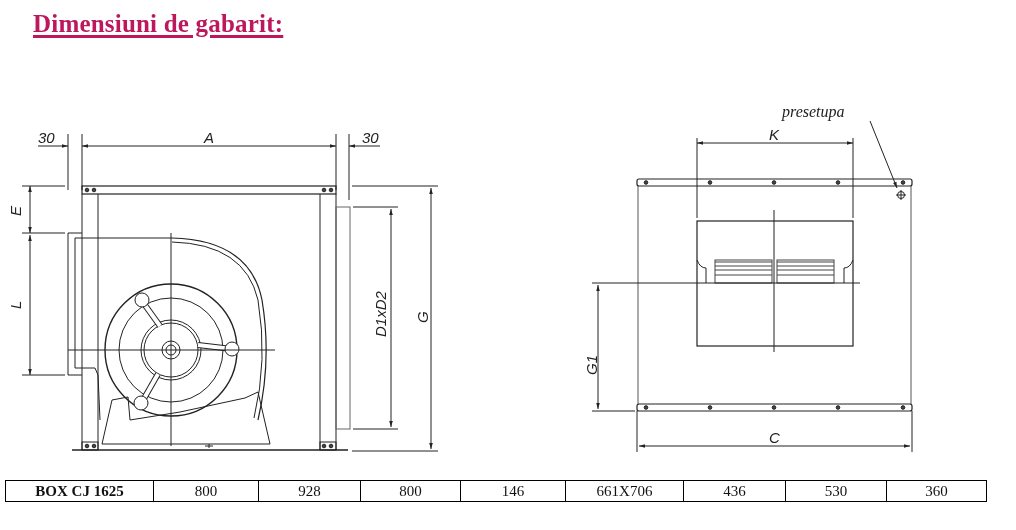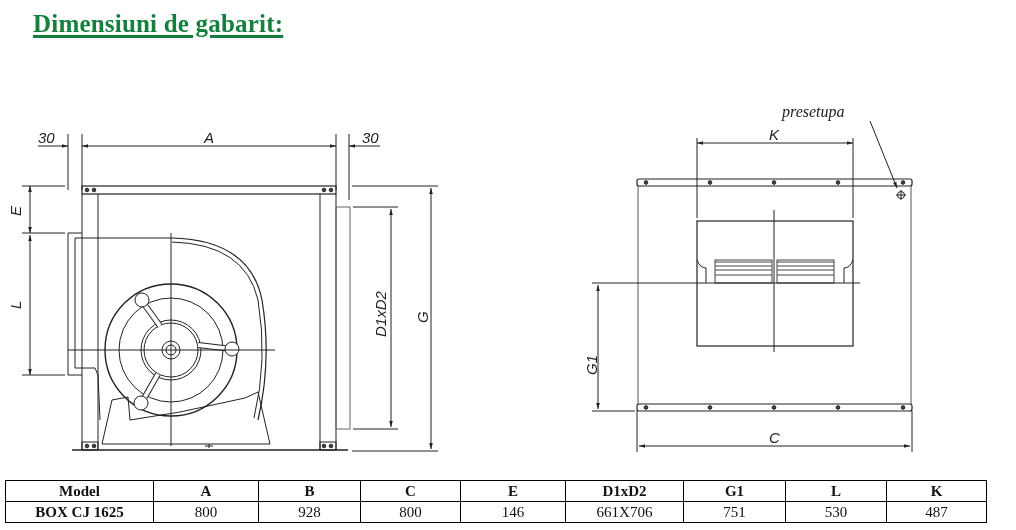--- a/index.html
+++ b/index.html
@@ -1,17 +1,17 @@
 <!DOCTYPE html>
 <html><head>
 <meta charset="utf-8">
 <style>
   html, body { margin:0; padding:0; background:#ffffff; }
   body { width:1016px; height:530px; position:relative; overflow:hidden; font-family:"Liberation Serif", "DejaVu Serif", serif; }
-  .title { position:absolute; left:33px; top:10px; font-size:25px; font-weight:bold; color:#15803d; text-decoration:underline; text-decoration-thickness:3px; text-underline-offset:3px; letter-spacing:0.2px; }
+  .title { position:absolute; left:33px; top:10px; font-size:25px; font-weight:bold; color:#be185d; text-decoration:underline; text-decoration-thickness:3px; text-underline-offset:3px; letter-spacing:0.2px; }
   svg.drawing { position:absolute; left:0; top:0; }
   .dimlbl { font-family:"Liberation Sans", "DejaVu Sans", sans-serif; font-style:italic; font-size:15px; fill:#222; }
   .annot { font-family:"Liberation Serif", "DejaVu Serif", serif; font-style:italic; font-size:16px; fill:#222; }
   table.spec { position:absolute; left:5px; top:480px; width:981px; border-collapse:collapse; table-layout:fixed; font-family:"Liberation Serif", "DejaVu Serif", serif; font-size:15px; color:#111; }
   table.spec td, table.spec th { border:1.5px solid #000; text-align:center; height:20px; padding:0; line-height:19px; }
   table.spec th { font-weight:bold; }
   table.spec td.model { font-weight:bold; }
 </style>
 </head>
 <body>
@@ -180,36 +180,25 @@
       <col style="width:105px">
       <col style="width:102px">
       <col style="width:100px">
       <col style="width:105px">
       <col style="width:118px">
       <col style="width:102px">
       <col style="width:101px">
       <col style="width:100px">
   </colgroup>
   <tbody>
-      <tr>
-    <th>Model</th>
-    <th>A</th>
-    <th>B</th>
-    <th>C</th>
-    <th>E</th>
-    <th>D1xD2</th>
-    <th>G1</th>
-    <th>L</th>
-    <th>K</th>
-  </tr>
   <tr>
     <td class="model">BOX CJ 1625</td>
     <td>800</td>
     <td>928</td>
     <td>800</td>
     <td>146</td>
     <td>661X706</td>
-    <td>751</td>
+    <td>436</td>
     <td>530</td>
-    <td>487</td>
+    <td>360</td>
   </tr>
 </tbody>
   </table>
 
 </body></html>

